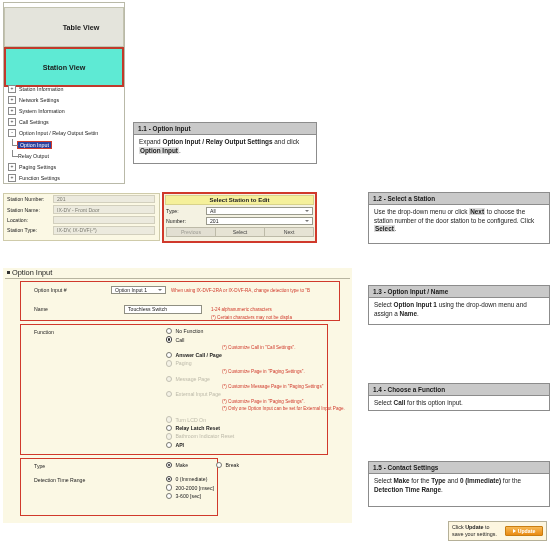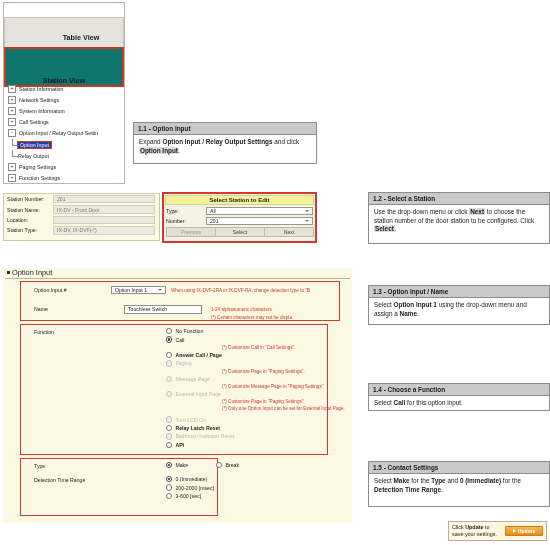--- a/index.html
+++ b/index.html
@@ -14,22 +14,22 @@
   }
   .abs{position:absolute;}
 
   
   #view-panel{left:3px;top:2px;width:122px;height:182px;border:1px solid #b9b9a8;background:#fff;box-sizing:border-box;}
   .view-btn{
     position:absolute;left:0;width:120px;height:40px;
     display:flex;align-items:center;justify-content:center;
     font-weight:bold;font-size:7.2px;box-sizing:border-box;
   }
-  #btn-table{top:14px;background:#e4e4dc;border:1px solid #c3c3b0;padding-left:34px;}
-  #btn-station{top:44px;background:#0f766e;border:2px solid #c0392b;align-items:flex-end;}
+  #btn-table{top:4px;background:#e4e4dc;border:1px solid #c3c3b0;padding-left:34px;}
+  #btn-station{top:44px;background:#5eead4;border:2px solid #c0392b;}
 
   
   #tree{position:absolute;left:1px;top:80px;width:119px;}
   .tree-row{height:11.2px;display:flex;align-items:center;padding-left:3px;white-space:nowrap;font-size:5.3px;}
   .tw{display:inline-block;width:6px;height:6px;border:1px solid #8a8a8a;background:#fff;
       font-size:5px;line-height:5.2px;text-align:center;color:#333;margin-right:3px;flex:none;}
   .tree-child{padding-left:13px;position:relative;}
   .tline{position:absolute;left:7px;top:0;width:5px;height:6px;border-left:1px solid #888;border-bottom:1px solid #888;}
   .sel{background:#2a3f9d;color:#fff;outline:1px solid #d03a2a;padding:0 2px;}
 

